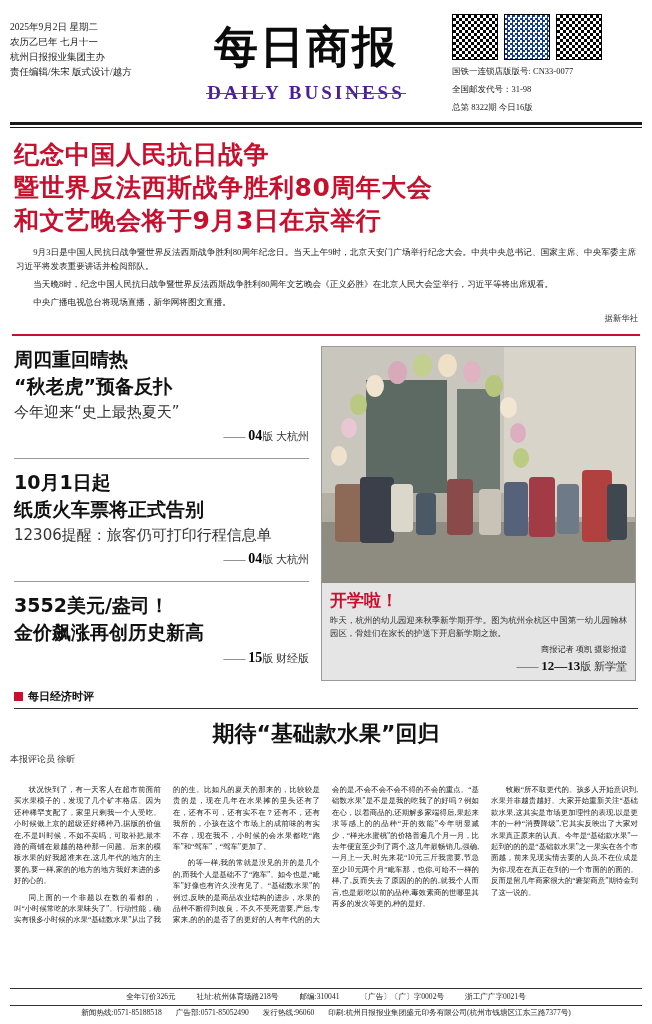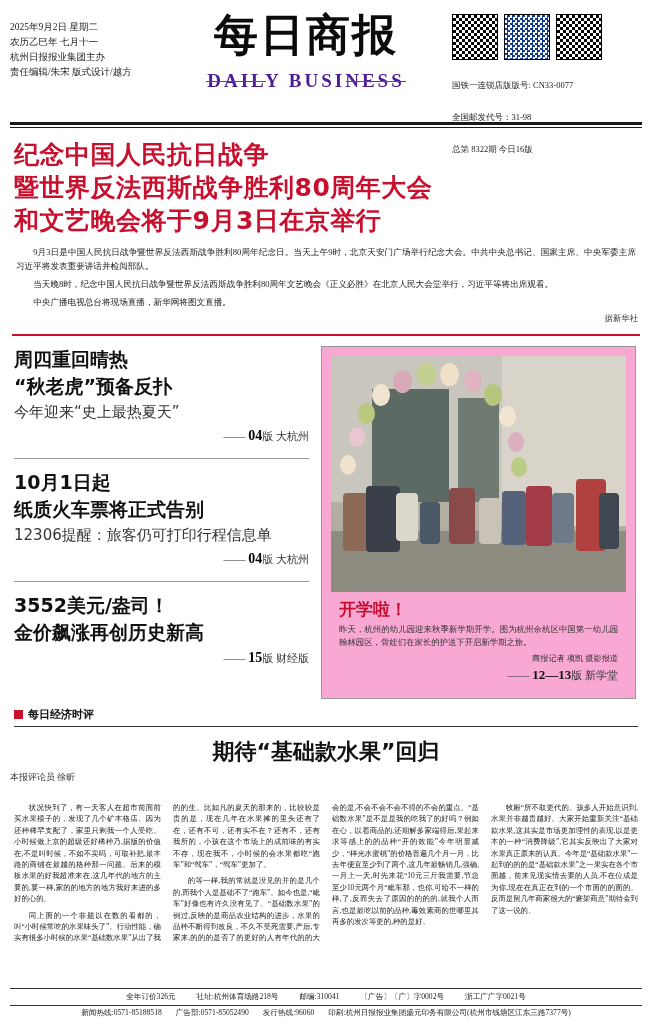--- a/index.html
+++ b/index.html
@@ -9,21 +9,21 @@
     font-family:"Liberation Serif", serif;
     color:#111;
     overflow:hidden;
   }
   .page{position:relative;width:652px;height:1024px;box-sizing:border-box;padding:0 10px;}
 
   
   .masthead{display:flex;align-items:flex-start;padding-top:8px;height:120px;box-sizing:border-box;}
   .mast-left{width:150px;font-size:9.5px;line-height:15px;color:#222;padding-top:12px;}
   .mast-left div{white-space:nowrap;}
-  .mast-center{flex:1;text-align:center;position:relative;}
+  .mast-center{flex:1;text-align:center;position:relative;margin-top:12px;}
   .logo{
     font-family:"DejaVu Serif", serif;
     font-weight:bold;
     font-size:44px;
     letter-spacing:2px;
     color:#0b0b0b;
     line-height:50px;
     margin-top:2px;
   }
   .logo-en{
@@ -40,21 +40,21 @@
   }
   .logo-en:before{left:46px;}
   .logo-en:after{right:46px;}
   .mast-right{width:190px;text-align:left;padding-top:6px;}
   .qr-row{display:flex;gap:6px;}
   .qr{width:44px;height:44px;background:
       repeating-conic-gradient(#000 0 25%, #fff 0 50%) 0 0/6px 6px;
       border:1px solid #000;}
   .qr.b{background:
       repeating-conic-gradient(#123a8f 0 25%, #fff 0 50%) 0 0/5px 5px;}
-  .mast-right .meta{font-size:8.5px;line-height:13px;color:#222;margin-top:19px;}
+  .mast-right .meta{font-size:8.5px;line-height:13px;color:#222;margin-top:5px;}
 
   .rule-thick{height:3px;background:#1a1a1a;margin:2px 0 0 0;}
   .rule-thin{height:1px;background:#1a1a1a;margin-top:2px;}
 
   
   .lead{padding:10px 4px 4px 4px;}
   .lead h1{
     margin:0;
     color:#c8102e;
     font-family:"DejaVu Sans", sans-serif;
@@ -80,21 +80,21 @@
     font-weight:bold;font-size:19px;line-height:27px;color:#111;
   }
   .story .t2{
     font-family:"DejaVu Sans", sans-serif;
     font-size:15px;line-height:24px;color:#333;font-weight:normal;
   }
   .story .pg{font-size:11px;color:#333;text-align:right;margin-top:4px;}
   .story .pg b{font-size:14px;color:#000000;}
   .sep{height:1px;background:#999;margin:9px 0 10px 0;}
 
-  .photo-box{border:1px solid #999;padding:9px;background:#f9a8d4;}
+  .photo-box{border:1px solid #999;padding:0;background:#e5e5e5;}
   .photo{
     width:100%;height:236px;display:block;position:relative;overflow:hidden;
     background:linear-gradient(#cfd8d0,#e6e2d8);
   }
   .cap-title{
     font-family:"DejaVu Sans", sans-serif;
     font-weight:bold;font-size:17px;color:#c8102e;padding:6px 8px 2px 8px;
   }
   .cap-body{font-size:8.4px;line-height:13px;color:#333;padding:0 8px 4px 8px;text-align:justify;}
   .cap-credit{font-size:8.2px;color:#333;text-align:right;padding:0 8px 3px 8px;}

